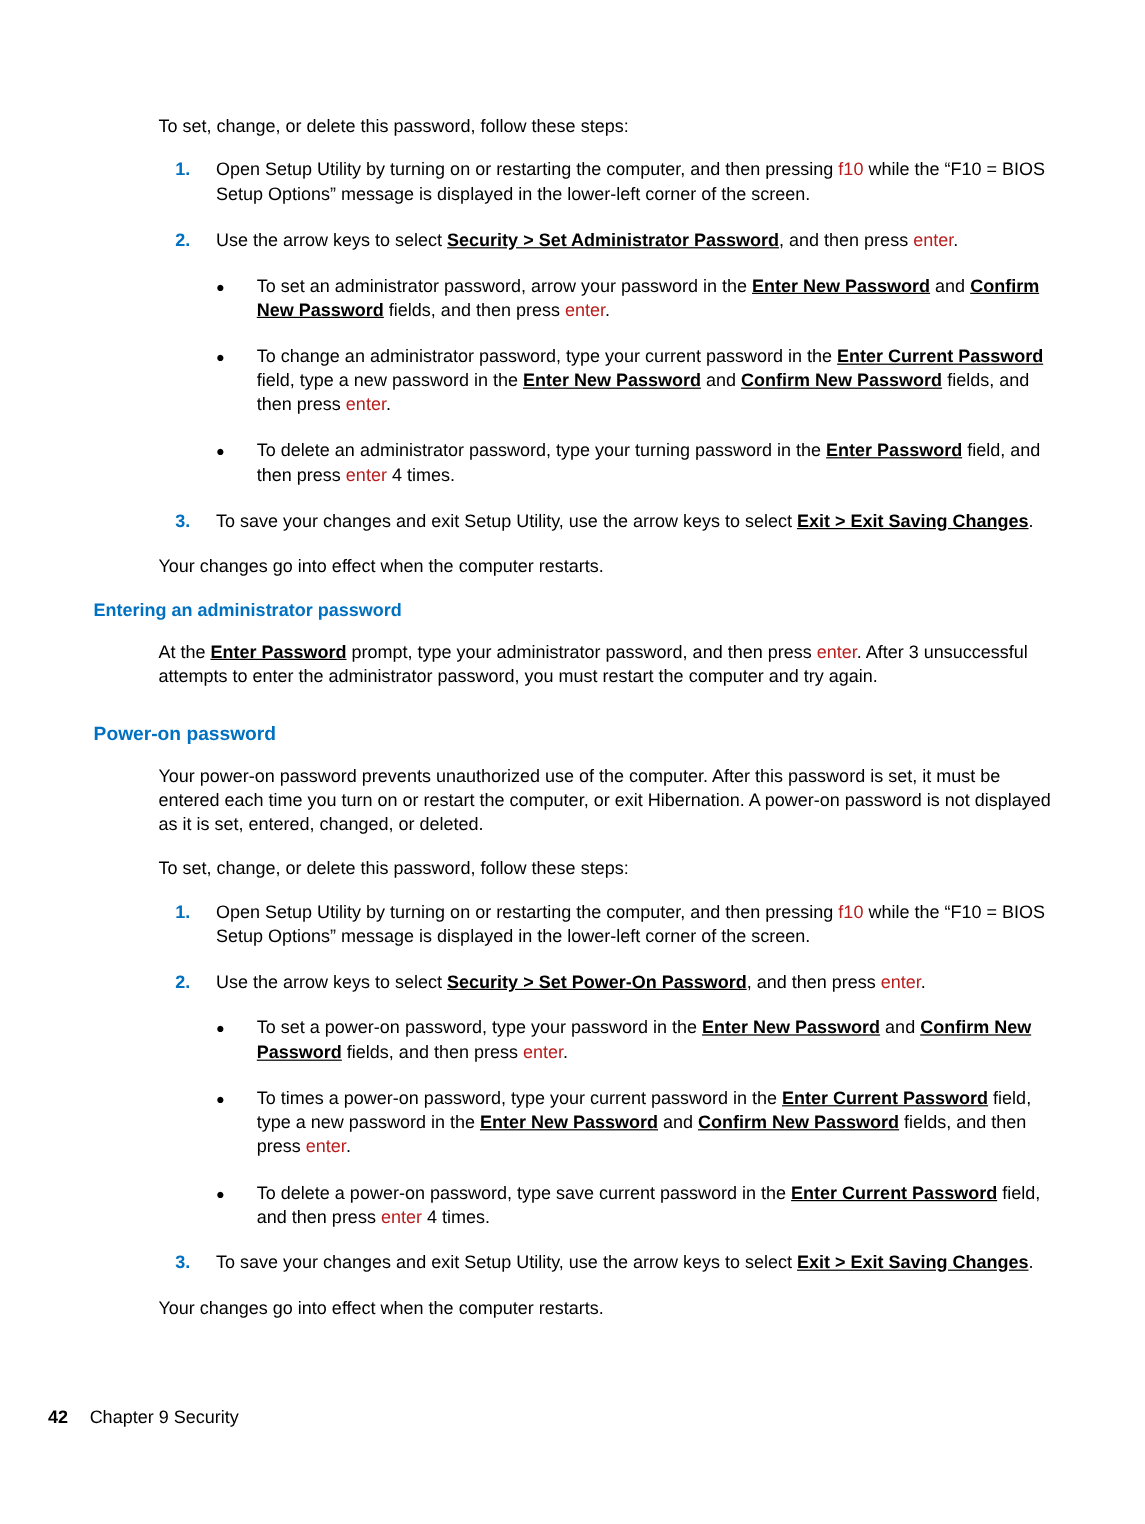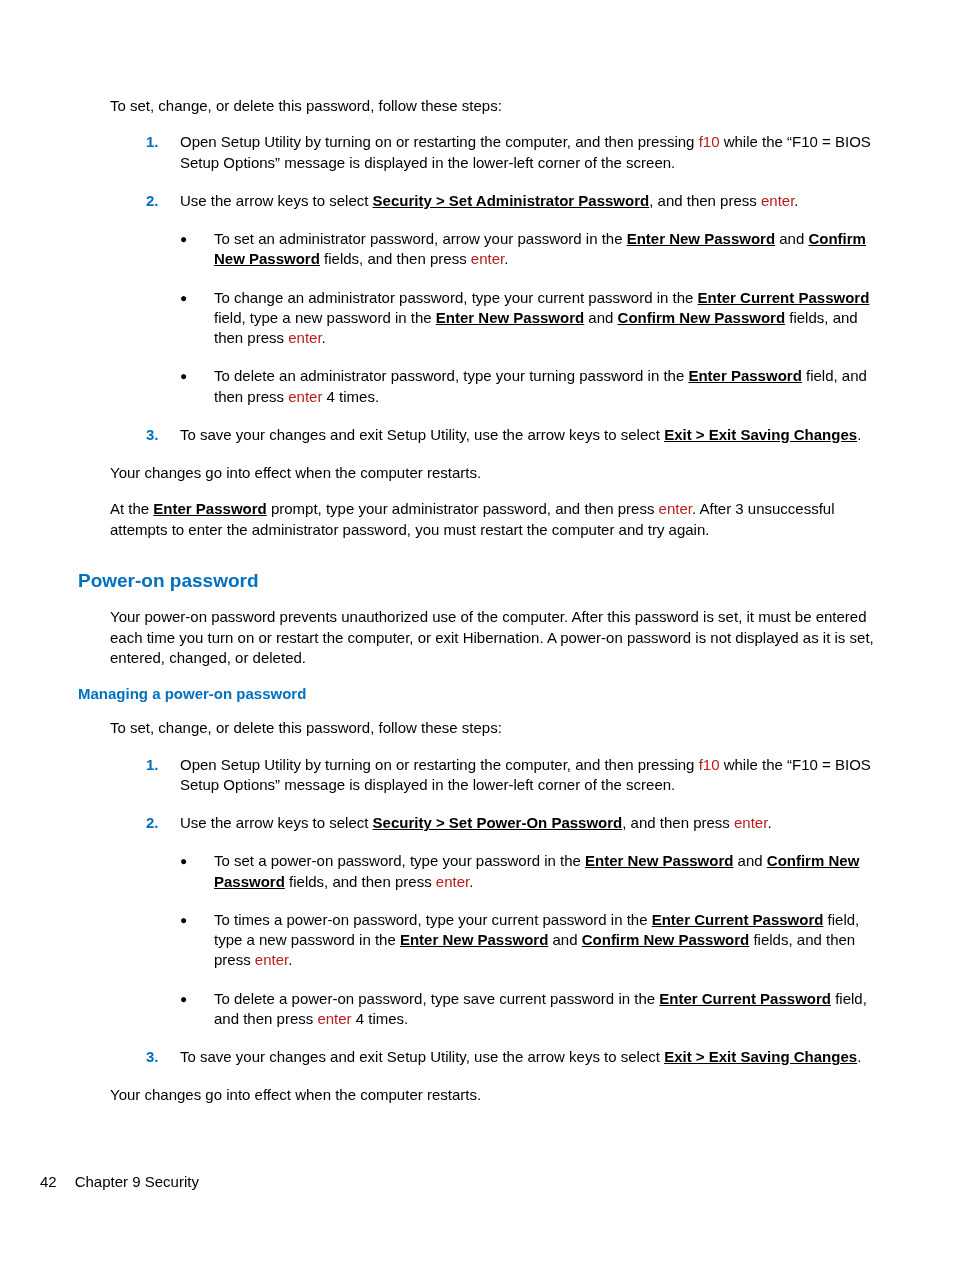--- a/index.html
+++ b/index.html
@@ -20,28 +20,28 @@
   }
   .h3 {
     color: #0070c0;
     font-weight: bold;
     font-size: 15px;
     margin: 0 0 14px 0;
   }
   .h2 {
     color: #0070c0;
     font-weight: bold;
-    font-size: 19px;
+    font-size: 16px;
     margin: 28px 0 14px 0;
   }
   .para {
     margin: 0 0 16px 0;
   }
   .indent1 {
-    margin-left: 32px;
+    margin-left: 54px;
   }
   .indent-list {
     margin-left: 68px;
   }
   .ol-item {
     display: flex;
     margin-bottom: 18px;
   }
   .ol-num {
     color: #0070c0;
@@ -71,20 +71,21 @@
   }
   b { font-weight: bold; text-decoration: underline; }
   .footer {
     position: absolute;
     left: 40px;
     bottom: 78px;
     font-size: 15px;
   }
   .footer .pn {
     margin-right: 18px;
+    font-weight: bold;
   }
 </style>
 </head>
 <body>
 
 <div class="page">
 
   <p class="para indent1">To set, change, or delete this password, follow these steps:</p>
 
   <div class="indent-list">
@@ -114,26 +115,26 @@
     </div>
 
     <div class="ol-item">
       <div class="ol-num">3.</div>
       <div class="ol-body"><span>To save your changes and exit Setup Utility, use the arrow keys to select </span><b>Exit &gt; Exit Saving Changes</b><span>.</span></div>
     </div>
   </div>
 
   <p class="para indent1">Your changes go into effect when the computer restarts.</p>
 
+  <div class="h3">Entering an administrator password</div>
   <p class="para indent1"><span>At the </span><b>Enter Password</b><span> prompt, type your administrator password, and then press </span><span class="key">enter</span><span>. After 3 unsuccessful attempts to enter the administrator password, you must restart the computer and try again.</span></p>
 
   <div class="h2">Power-on password</div>
   <p class="para indent1">Your power-on password prevents unauthorized use of the computer. After this password is set, it must be entered each time you turn on or restart the computer, or exit Hibernation. A power-on password is not displayed as it is set, entered, changed, or deleted.</p>
 
-  <div class="h3">Managing a power-on password</div>
   <p class="para indent1">To set, change, or delete this password, follow these steps:</p>
 
   <div class="indent-list">
     <div class="ol-item">
       <div class="ol-num">1.</div>
       <div class="ol-body"><span>Open Setup Utility by turning on or restarting the computer, and then pressing </span><span class="key">f10</span><span> while the “F10 = BIOS Setup Options” message is displayed in the lower-left corner of the screen.</span></div>
     </div>
 
     <div class="ol-item">
       <div class="ol-num">2.</div>

